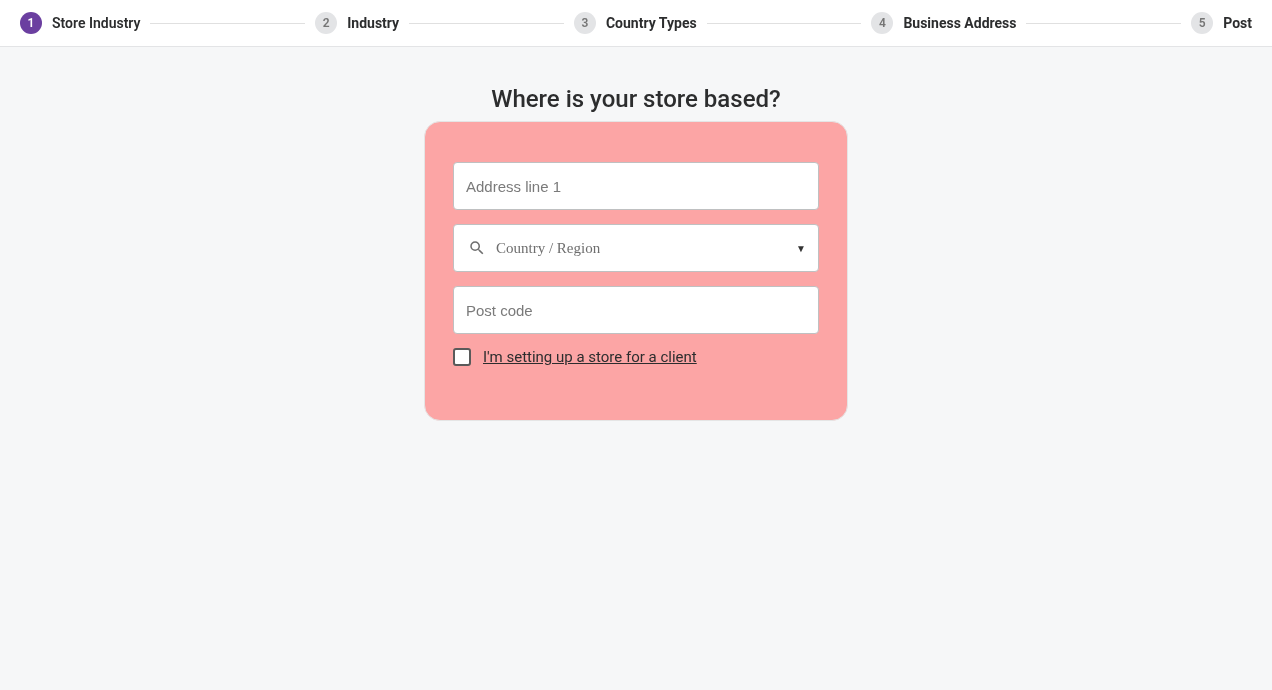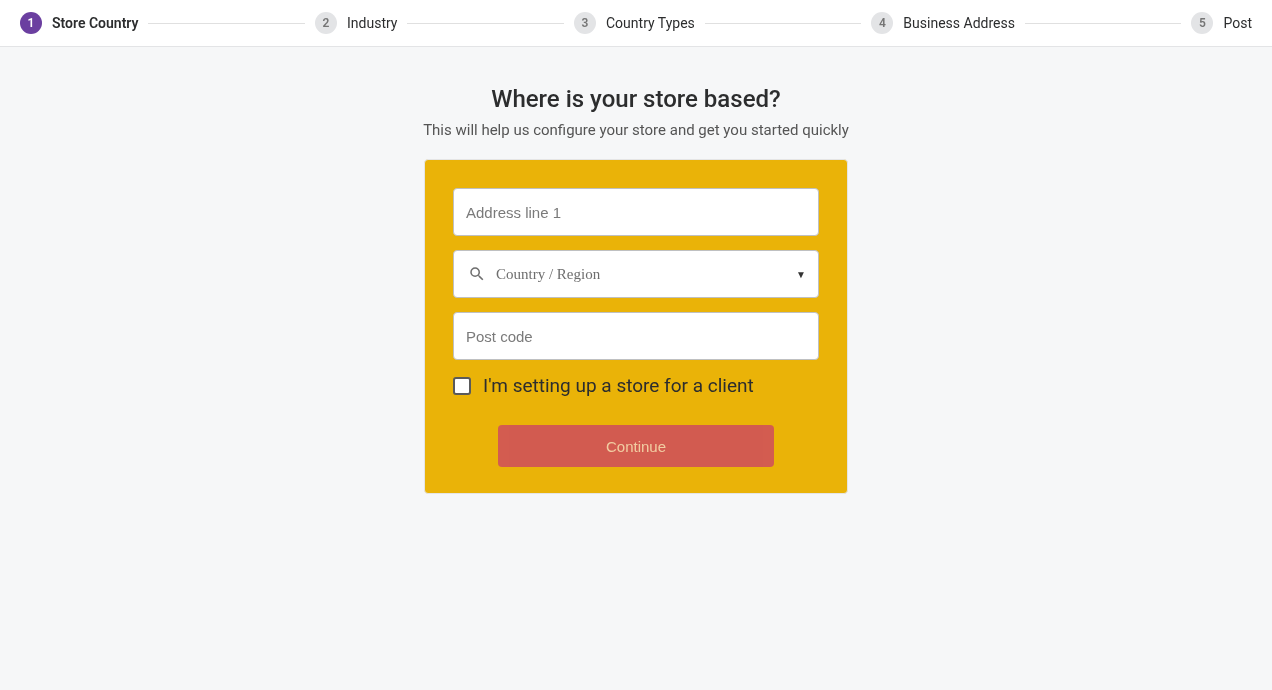--- a/index.html
+++ b/index.html
@@ -41,20 +41,21 @@
     color: #757575;
   }
   .step.active .step-circle {
     background: #6b3fa0;
     color: #fff;
   }
   .step-label {
     font-size: 14px;
     color: #2c2d2e;
     white-space: nowrap;
+    font-weight: bold;
   }
   .step.active .step-label {
     font-weight: 600;
   }
   .connector {
     flex: 1;
     height: 1px;
     background: #e0e0e0;
     margin: 0 10px;
   }
@@ -73,25 +74,25 @@
     margin-bottom: 8px;
   }
   .subheading {
     font-size: 15px;
     color: #555;
     margin-bottom: 20px;
   }
 
   
   .card {
-    background: #eab308;
+    background: #fca5a5;
     border: 1px solid #e5e5e5;
-    border-radius: 4px;
+    border-radius: 16px;
     width: 424px;
-    padding: 28px 28px 26px;
+    padding: 40px 28px 26px;
   }
   .field {
     width: 100%;
     height: 48px;
     border: 1px solid #bfc0c1;
     border-radius: 4px;
     padding: 0 12px;
     margin-bottom: 14px;
     display: flex;
     align-items: center;
@@ -141,22 +142,23 @@
     margin-bottom: 28px;
   }
   .checkbox {
     width: 18px;
     height: 18px;
     border: 2px solid #5a5a5a;
     border-radius: 3px;
     background: #fff;
   }
   .checkbox-label {
-    font-size: 19px;
-    color: #2c2d2e;
+    font-size: 15px;
+    color: #2c2d2e;
+    text-decoration: underline;
   }
 
   .continue-btn {
     display: block;
     margin: 0 auto;
     width: 276px;
     height: 42px;
     background: #c9376f;
     color: #fff;
     border: none;
@@ -168,21 +170,21 @@
   .continue-btn span {
     opacity: 0.8;
   }
 </style>
 </head>
 <body>
 
 <div class="stepper">
   <div class="step active">
     <div class="step-circle">1</div>
-    <div class="step-label">Store Country</div>
+    <div class="step-label">Store Industry</div>
   </div>
   <div class="connector"></div>
   <div class="step">
     <div class="step-circle">2</div>
     <div class="step-label">Industry</div>
   </div>
   <div class="connector"></div>
   <div class="step">
     <div class="step-circle">3</div>
     <div class="step-label">Country Types</div>
@@ -194,21 +196,20 @@
   </div>
   <div class="connector"></div>
   <div class="step">
     <div class="step-circle">5</div>
     <div class="step-label">Post</div>
   </div>
 </div>
 
 <div class="main">
   <h1 class="heading">Where is your store based?</h1>
-  <p class="subheading">This will help us configure your store and get you started quickly</p>
 
   <div class="card">
 
     <div class="field">
       <input type="text" placeholder="Address line 1" style="">
     </div>
 
 
     <div class="field select-field">
       <svg class="search-icon" viewBox="0 0 24 24">
@@ -221,18 +222,15 @@
 
     <div class="field">
       <input type="text" placeholder="Post code" style="">
     </div>
 
     <div class="checkbox-row">
       <div class="checkbox"></div>
       <span class="checkbox-label">I'm setting up a store for a client</span>
     </div>
 
-    <button class="continue-btn">
-      <span>Continue</span>
-    </button>
 
   </div>
 </div>
 
 </body></html>

